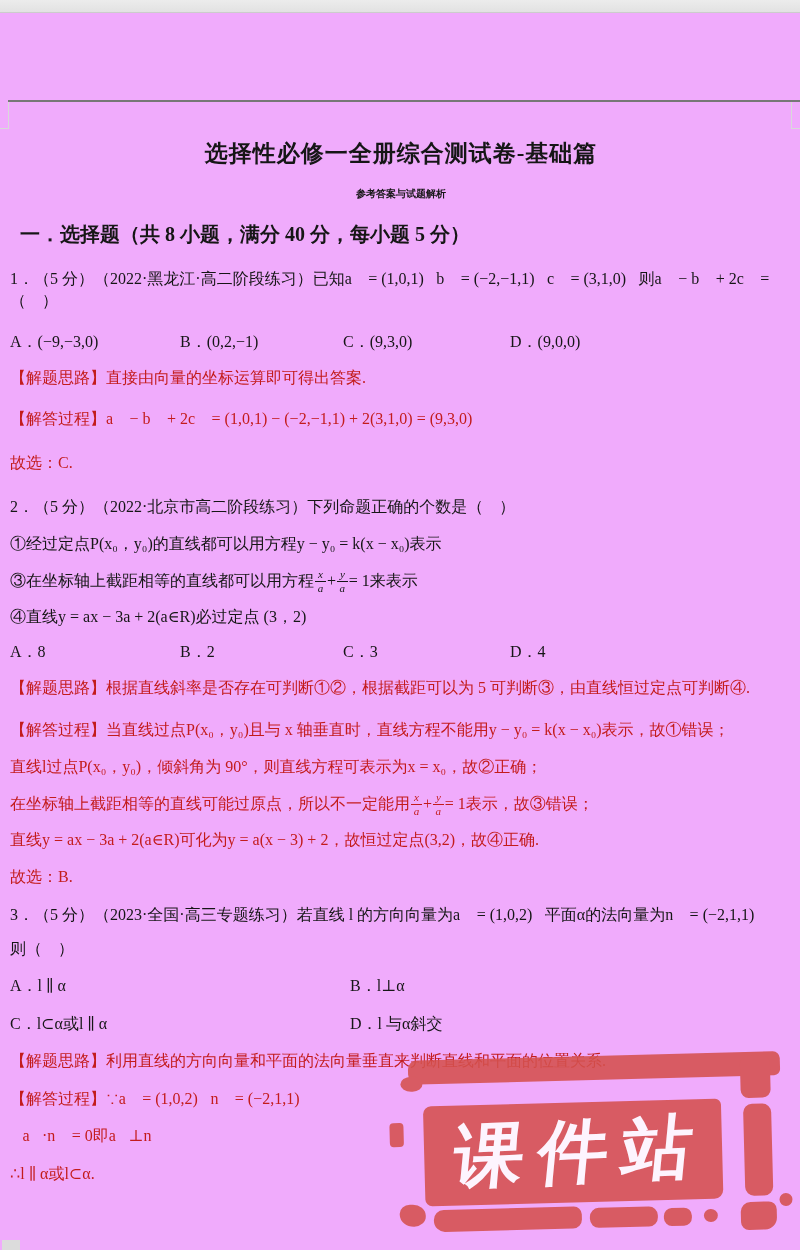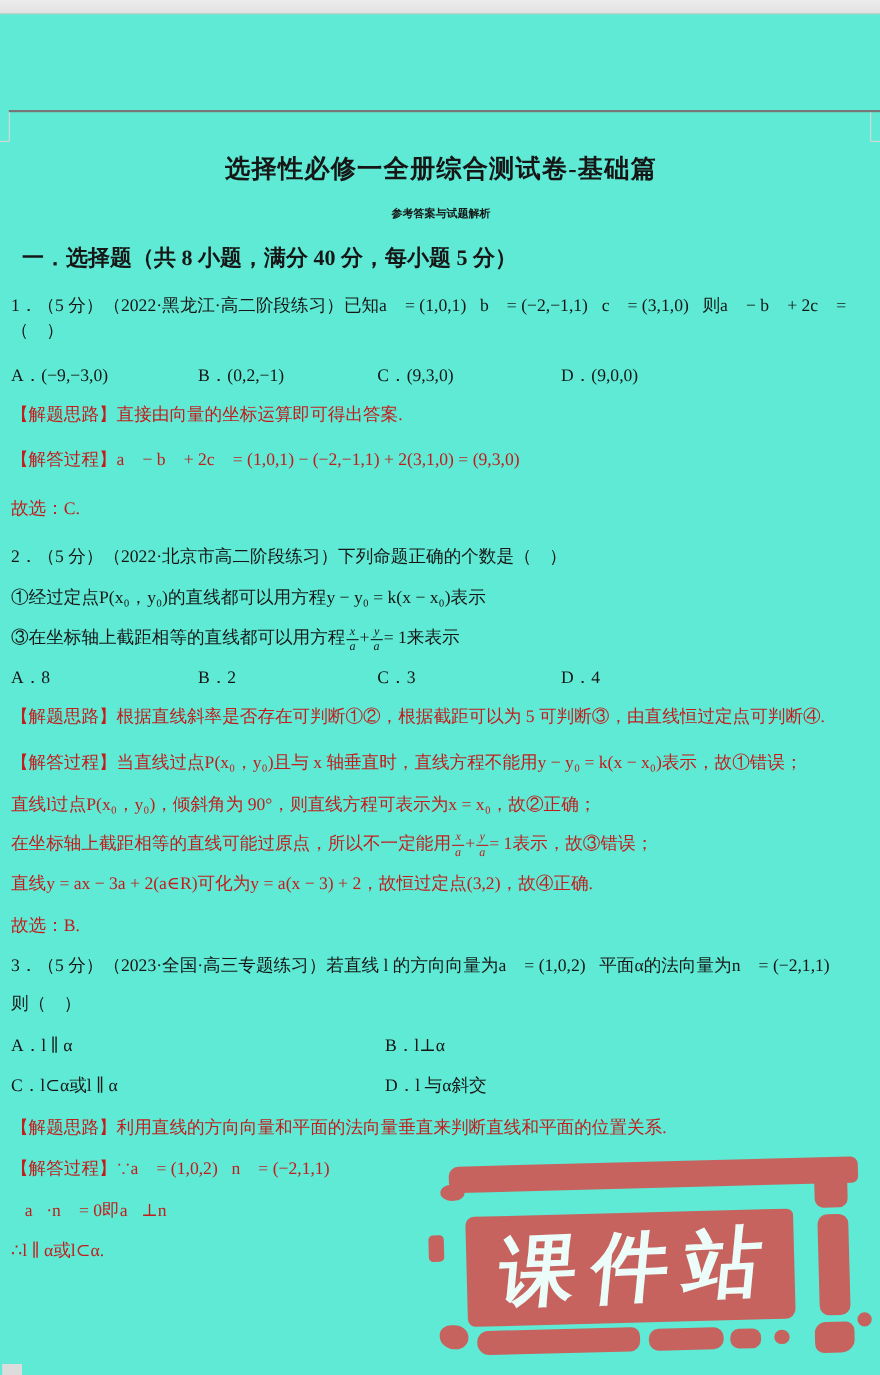--- a/index.html
+++ b/index.html
@@ -1,20 +1,20 @@
 <!DOCTYPE html>
 <html style="--red: #c31c1c; --stamp: #d5514e;"><head>
 <meta charset="utf-8">
 <style>
   :root { --red:#c31c1c; --stamp:#d5514e; }
   * { box-sizing:border-box; }
   html,body { margin:0; padding:0; background:#ffffff; }
   .screen {
     position:relative; width:800px; height:1250px; overflow:hidden;
-    background:#5eead4; color:#161616;
+    background:#f0abfc; color:#161616;
     font-family:"Liberation Serif","DejaVu Serif",serif;
     text-decoration:underline;
   }
   
   .top-bar {
     position:absolute; left:0; top:0; width:800px; height:13px;
     background:linear-gradient(#ececec,#e2e2e2);
     border-bottom:1px solid #cccccc;
   }
   
@@ -91,20 +91,21 @@
     <div class="line opts4 mb14">
       <span class="opt o1">A．(−9,−3,0)</span><span class="opt o2">B．(0,2,−1)</span><span class="opt o3">C．(9,3,0)</span><span class="opt o4">D．(9,0,0)</span>
     </div>
     <p class="line red mb20">【解题思路】直接由向量的坐标运算即可得出答案.</p>
     <p class="line red mb22">【解答过程】a⃗ − b⃗ + 2c⃗ = (1,0,1) − (−2,−1,1) + 2(3,1,0) = (9,3,0)，</p>
     <p class="line red mb22">故选：C.</p>
 
     <p class="line mb16">2．（5 分）（2022·北京市高二阶段练习）下列命题正确的个数是（　）</p>
     <p class="line mb14">①经过定点P(x₀，y₀)的直线都可以用方程y − y₀ = k(x − x₀)表示</p>
     <p class="line mb12"><span>③在坐标轴上截距相等的直线都可以用方程</span><span class="frac"><span class="fnum">x</span><span class="fden">a</span></span><span>+</span><span class="frac"><span class="fnum">y</span><span class="fden">a</span></span><span>= 1</span><span>来表示</span></p>
+    <p class="line mb14">④直线y = ax − 3a + 2(a∈R)必过定点 (3，2)</p>
     <div class="line opts4 mb14">
       <span class="opt o1">A．8</span><span class="opt o2">B．2</span><span class="opt o3">C．3</span><span class="opt o4">D．4</span>
     </div>
     <p class="line red mb20">【解题思路】根据直线斜率是否存在可判断①②，根据截距可以为 5 可判断③，由直线恒过定点可判断④.</p>
     <p class="line red mb16">【解答过程】当直线过点P(x₀，y₀)且与 x 轴垂直时，直线方程不能用y − y₀ = k(x − x₀)表示，故①错误；</p>
     <p class="line red mb14">直线l过点P(x₀，y₀)，倾斜角为 90°，则直线方程可表示为x = x₀，故②正确；</p>
     <p class="line red mb12"><span>在坐标轴上截距相等的直线可能过原点，所以不一定能用</span><span class="frac"><span class="fnum">x</span><span class="fden">a</span></span><span>+</span><span class="frac"><span class="fnum">y</span><span class="fden">a</span></span><span>= 1</span><span>表示，故③错误；</span></p>
     <p class="line red mb16">直线y = ax − 3a + 2(a∈R)可化为y = a(x − 3) + 2，故恒过定点(3,2)，故④正确.</p>
     <p class="line red mb16">故选：B.</p>
 

